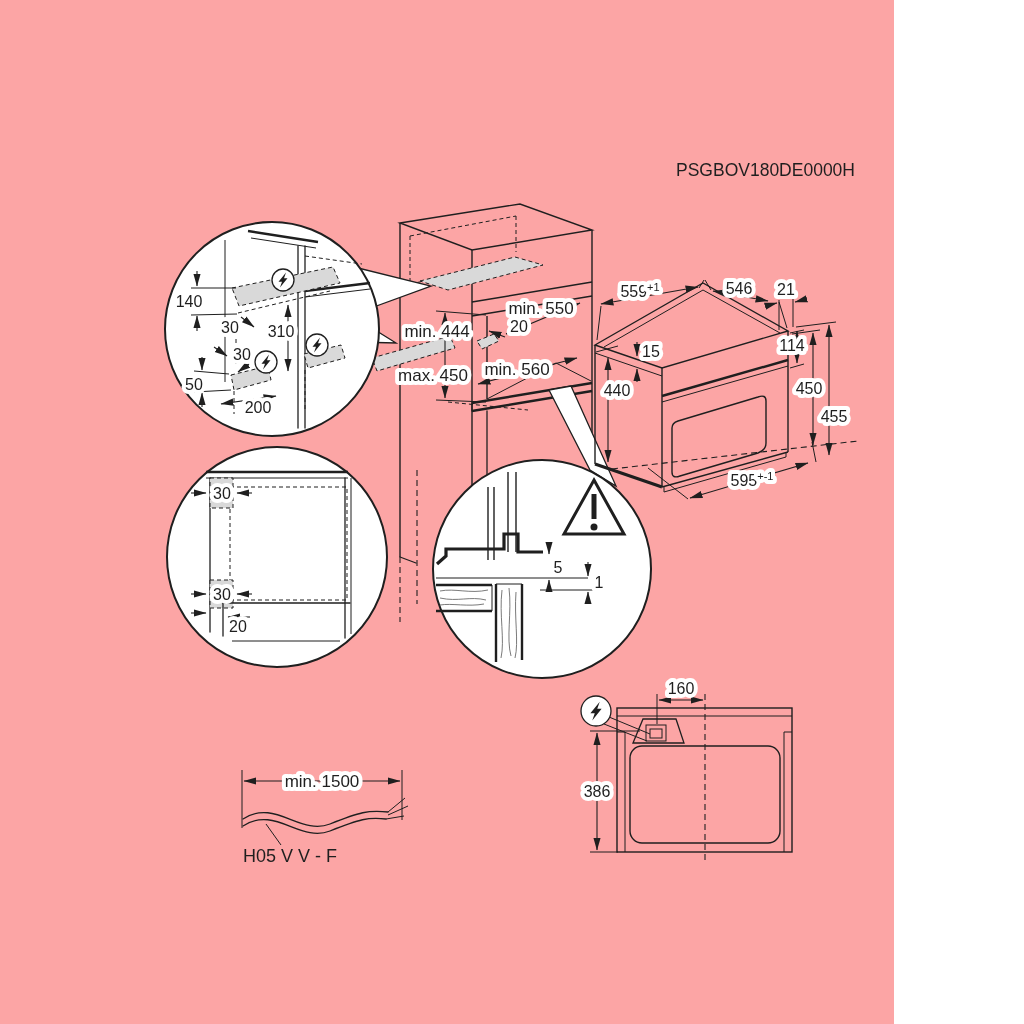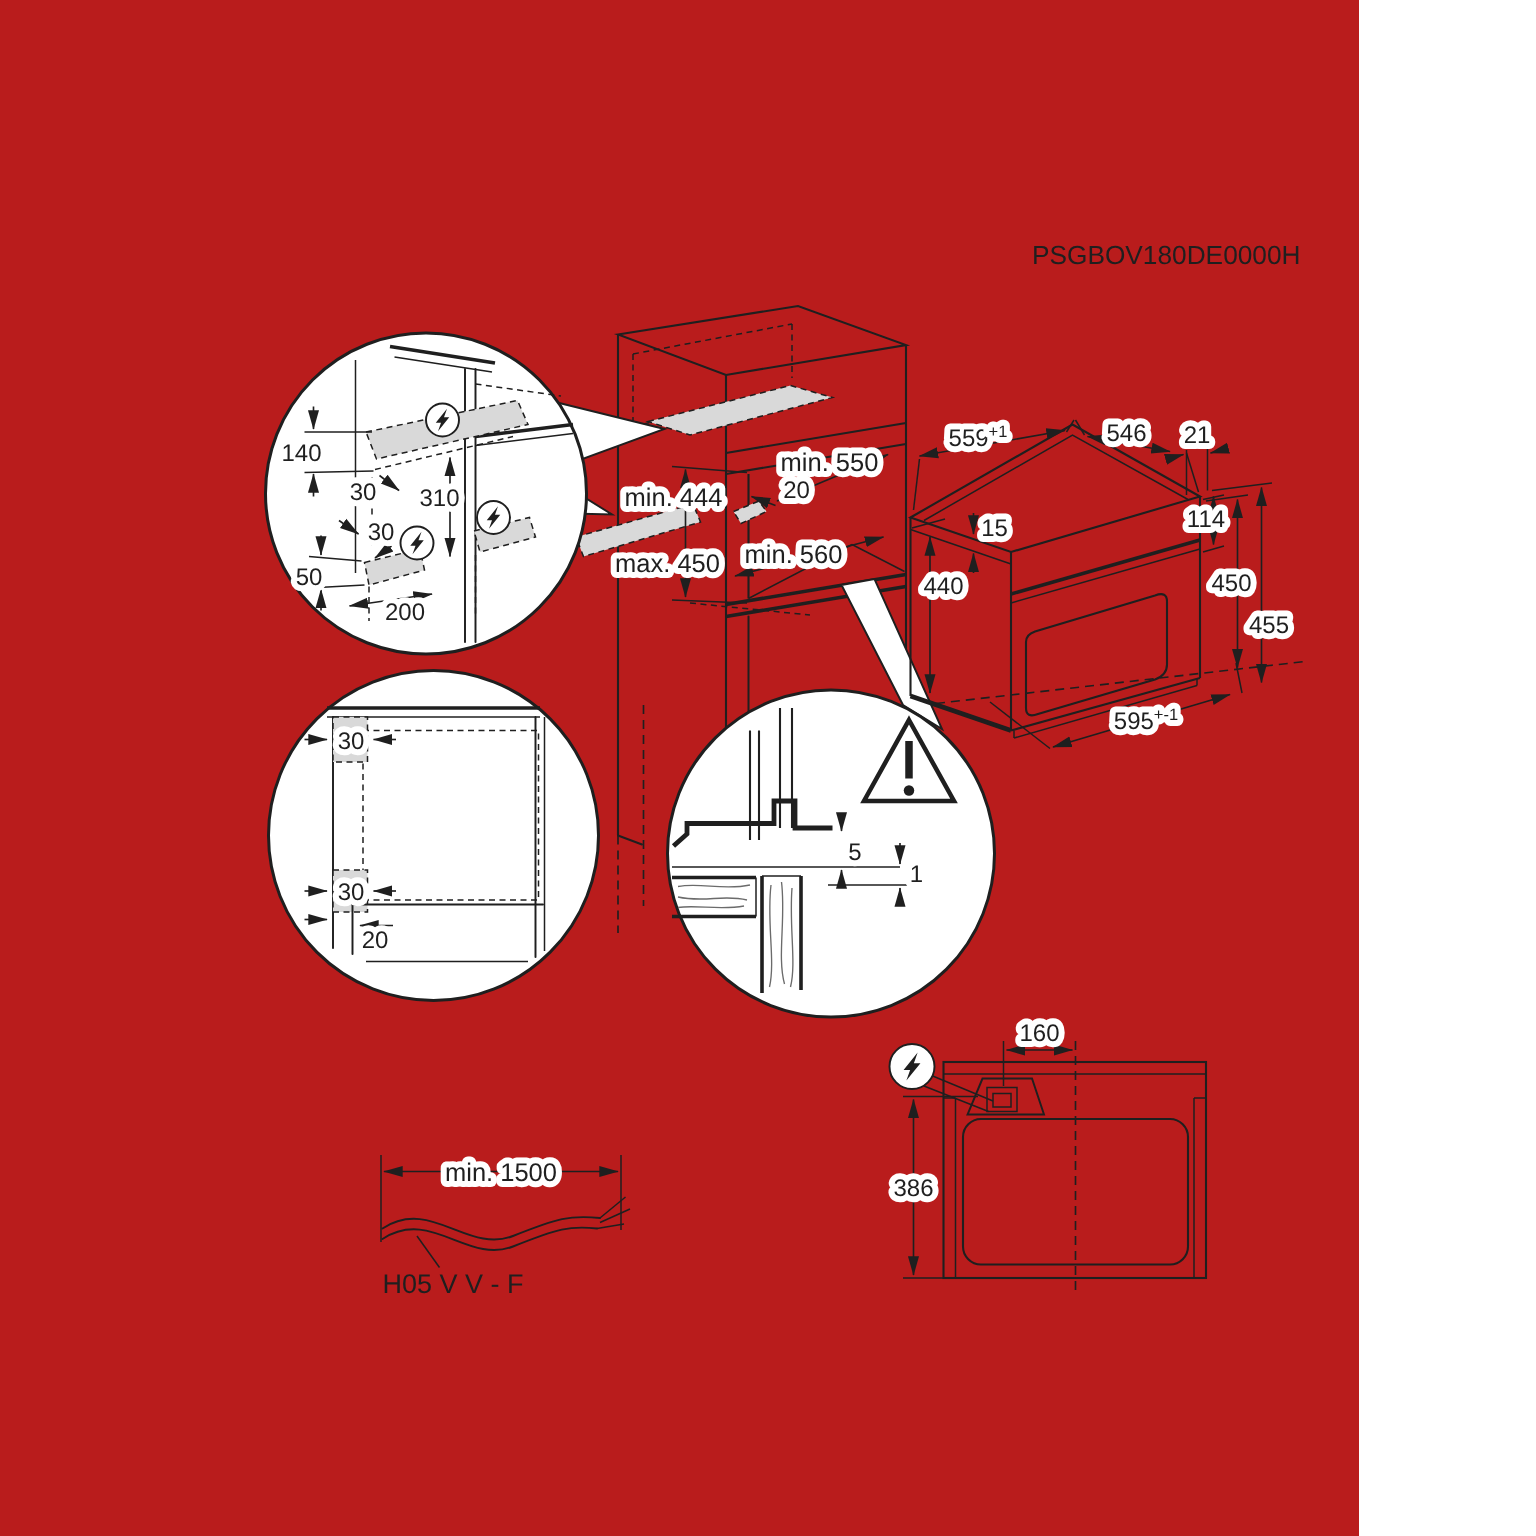--- a/index.html
+++ b/index.html
@@ -1,16 +1,16 @@
 <!DOCTYPE html>
 <html><head>
 <meta charset="utf-8">
 <style>
   html,body{margin:0;padding:0;background:#fff;}
-  .page{width:894px;height:1024px;background:#b91c1c;position:relative;font-family:"Liberation Sans",sans-serif;padding-left:12px;}
+  .page{width:894px;height:1024px;background:#fca5a5;position:relative;font-family:"Liberation Sans",sans-serif;}
   svg{display:block;}
   .ln{stroke:#1f1f1f;stroke-width:1.3;fill:none;stroke-linecap:round;}
   .ln14{stroke:#1f1f1f;stroke-width:1.4;fill:none;}
   .thn{stroke:#1f1f1f;stroke-width:1;fill:none;}
   .thk{stroke:#1f1f1f;stroke-width:2.4;fill:none;}
   .thk3{stroke:#1f1f1f;stroke-width:3.2;fill:none;}
   .dsh{stroke:#1f1f1f;stroke-width:1.1;fill:none;stroke-dasharray:6 4;}
   .dsh2{stroke:#1f1f1f;stroke-width:1;fill:none;stroke-dasharray:4 3;}
   .dim{stroke:#1f1f1f;stroke-width:1.1;fill:none;}
   .zone{fill:#d9d9d9;stroke:#1f1f1f;stroke-width:1;stroke-dasharray:4 3;}

